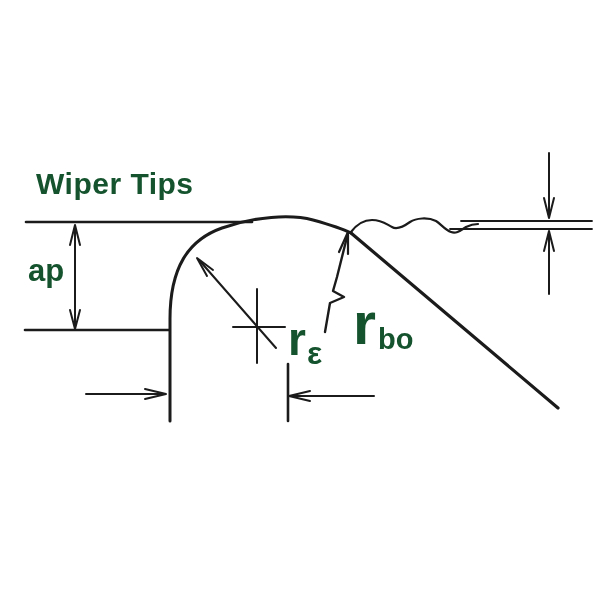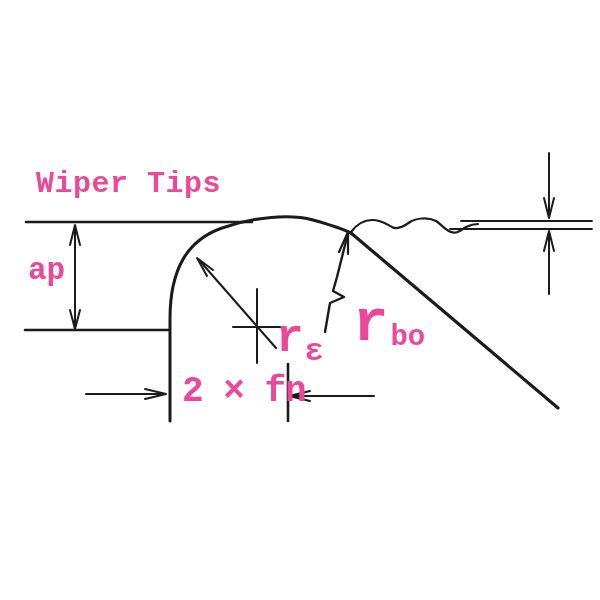--- a/index.html
+++ b/index.html
@@ -18,23 +18,22 @@
   }
   #diagram-svg {
     position: absolute;
     left: 0;
     top: 0;
   }
   .lbl {
     position: absolute;
     line-height: 1;
     white-space: nowrap;
-    color: #ec4899;
+    color: #14532d;
     user-select: none;
-    font-family: Liberation Mono, monospace;
   }
   .lbl-title {
     left: 36px;
     top: 169px;
     font-size: 30px;
     font-weight: bold;
     letter-spacing: 0.5px;
   }
   .lbl-ap {
     left: 28px;
@@ -43,21 +42,21 @@
     font-weight: bold;
   }
   .lbl-fn {
     left: 182px;
     top: 374px;
     font-size: 36px;
     font-weight: bold;
     letter-spacing: -1px;
   }
   .lbl-re {
-    left: 276px;
+    left: 288px;
     top: 316px;
     font-size: 46px;
     font-weight: bold;
   }
   .lbl-re .sub {
     font-size: 32px;
     position: relative;
     top: 9px;
     left: 1px;
   }
@@ -144,20 +143,19 @@
     <g>
       <path class="stroke" stroke-width="2" d="M549 232 V294"></path>
       <path class="stroke" stroke-width="2" d="M544 251 L549 231 L554 251"></path>
     </g>
   </svg>
 
   <div class="lbl lbl-title">Wiper Tips</div>
 
   <div class="lbl lbl-ap">ap</div>
 
-  <div class="lbl lbl-fn">2 × fn</div>
 
   <div class="lbl lbl-re"><span>r</span><span class="sub">ε</span></div>
 
   <div class="lbl lbl-rbo"><span>r</span><span class="sub">bo</span></div>
 
 
 </div>
 
 </body></html>

